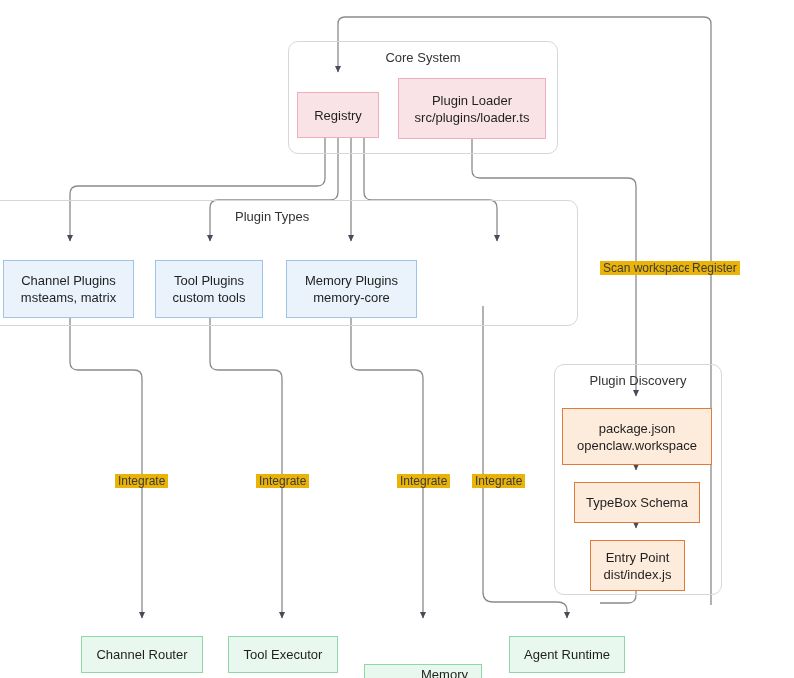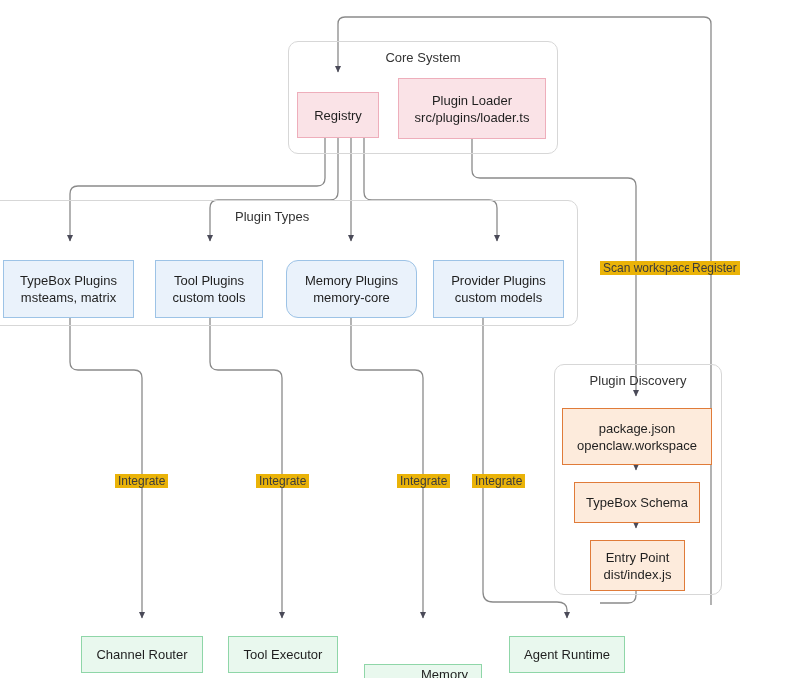--- a/index.html
+++ b/index.html
@@ -84,38 +84,34 @@
   <div class="node n-pink" style="left:297px;top:80px;width:82px;height:46px;">
     <span>Registry</span>
   </div>
 
   <div class="node n-pink" style="left:398px;top:66px;width:148px;height:61px;">
     <span>Plugin Loader</span>
     <span class="l2">src/plugins/loader.ts</span>
   </div>
 
   <div class="node n-blue" style="left:3px;top:248px;width:131px;height:58px;">
-    <span>TypeBox Plugins</span>
+    <span>Channel Plugins</span>
     <span class="l2">msteams, matrix</span>
   </div>
 
   <div class="node n-blue" style="left:155px;top:248px;width:108px;height:58px;">
     <span>Tool Plugins</span>
     <span class="l2">custom tools</span>
   </div>
 
-  <div class="node n-blue" style="left:286px;top:248px;width:131px;height:58px;border-radius:12px;">
+  <div class="node n-blue" style="left:286px;top:248px;width:131px;height:58px;">
     <span>Memory Plugins</span>
     <span class="l2">memory-core</span>
   </div>
 
-  <div class="node n-blue" style="left:433px;top:248px;width:131px;height:58px;">
-    <span>Provider Plugins</span>
-    <span class="l2">custom models</span>
-  </div>
 
   <div class="node n-orange" style="left:562px;top:396px;width:150px;height:57px;">
     <span>package.json</span>
     <span class="l2">openclaw.workspace</span>
   </div>
 
   <div class="node n-orange" style="left:574px;top:470px;width:126px;height:41px;">
     <span>TypeBox Schema</span>
   </div>
 

